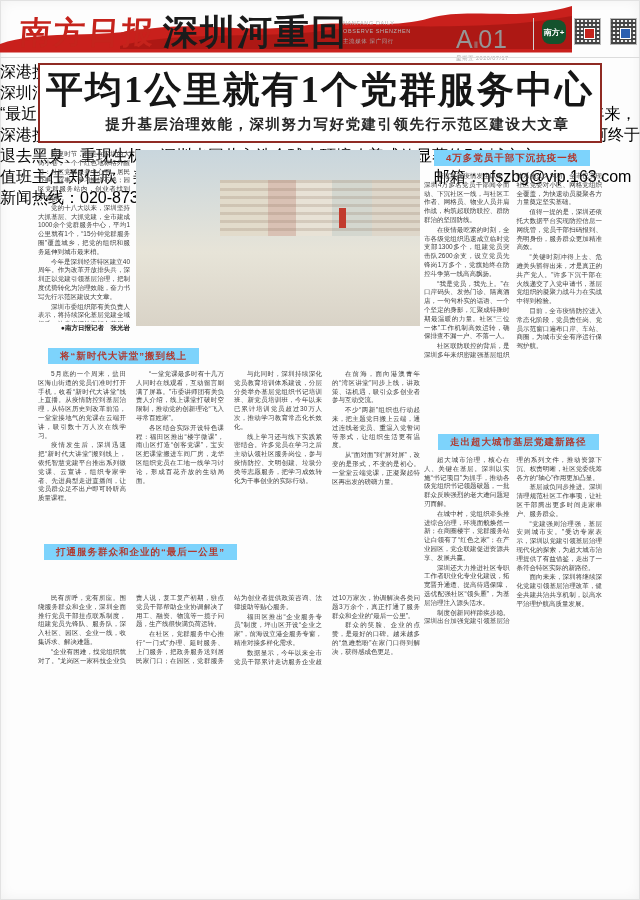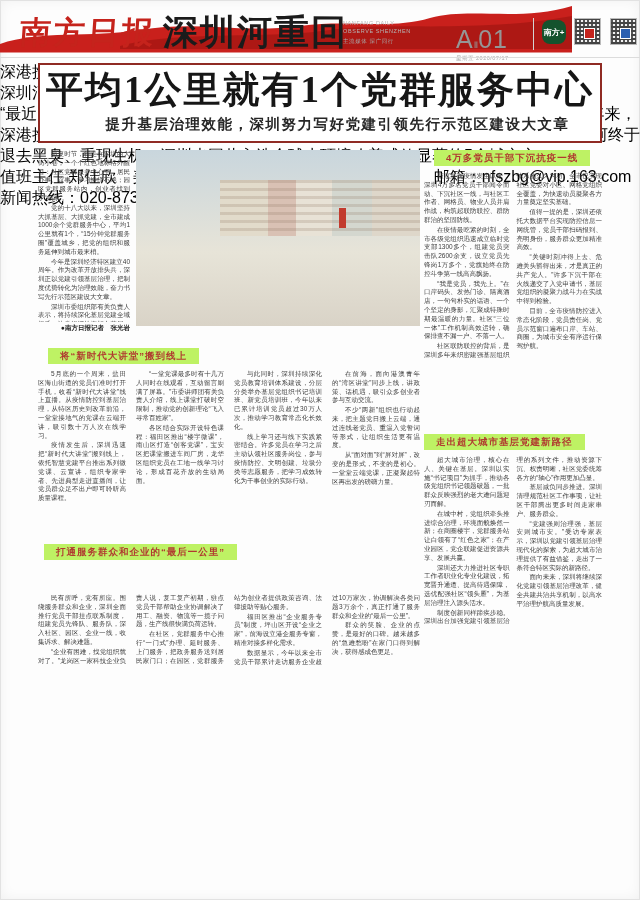--- a/index.html
+++ b/index.html
@@ -37,21 +37,21 @@
   .deck { font-size:14.5px; font-weight:900; color:#262626; letter-spacing:1.5px; margin-top:5px;padding-left:35px; }
 
   
   .bodytext { position:absolute; font-size:6.5px; line-height:8.8px; color:#3d3d3d;
               text-align:justify; overflow:hidden; }
   .bodytext p { text-indent:2em; margin-bottom:1px; }
   .cols2 { column-count:2; column-gap:7px; }
   .cols4 { column-count:4; column-gap:10px; }
   .byline { position:absolute; left:38px; top:324px; width:92px; text-align:right;
             font-size:6.5px; font-weight:bold; color:#222; }
-  .pinkbar { position:absolute; height:16px; line-height:16px; background:#bef264; color:#b03a30;
+  .pinkbar { position:absolute; height:16px; line-height:16px; background:#7dd3fc; color:#b03a30;
              font-weight:bold; font-size:9.5px; letter-spacing:1px; padding:0 12px; text-align:center; }
 
   
   .photo { position:absolute; left:136px; top:150px; width:284px; height:176px; overflow:hidden; background:#cfd8dc; }
   .ph-sky { position:absolute; inset:0; background:linear-gradient(#c9d6dd,#e7e4d8 58%,#d9d3c7); }
   .ph-buildings { position:absolute; left:84px; right:0; top:30px; height:56px;
       background:linear-gradient(90deg,#e2dbcb 0 24%,#d9c1b4 24% 38%,#e8e2d6 38% 56%,#d4d7cf 56% 76%,#ded7ca 76%); }
   .ph-buildings::after { content:''; position:absolute; inset:0;
       background:repeating-linear-gradient(180deg, rgba(140,115,95,.22) 0 3px, transparent 3px 8px); }
   .ph-redsign { position:absolute; left:203px; top:58px; width:7px; height:20px; background:#c23b2e; }
@@ -194,21 +194,21 @@
   <div class="bodytext cols2" style="left:424px; top:172px; width:178px; height:252px;">
       <p>新冠肺炎疫情发生以来，深圳4万多名党员干部闻令而动、下沉社区一线，与社区工作者、网格员、物业人员并肩作战，构筑起联防联控、群防群治的坚固防线。</p>
       <p>在疫情最吃紧的时刻，全市各级党组织迅速成立临时党支部1300多个，组建党员突击队2600余支，设立党员先锋岗1万多个，党旗始终在防控斗争第一线高高飘扬。</p>
       <p>“我是党员，我先上。”在口岸码头、发热门诊、隔离酒店，一句句朴实的话语、一个个坚定的身影，汇聚成特殊时期最温暖的力量。社区“三位一体”工作机制高效运转，确保排查不漏一户、不落一人。</p>
       <p>社区联防联控的背后，是深圳多年来织密建强基层组织体系的久久为功。全市已实现社区党委对小区、网格党组织全覆盖，为快速动员凝聚各方力量奠定坚实基础。</p>
       <p>值得一提的是，深圳还依托大数据平台实现防控信息一网统管，党员干部扫码报到、亮明身份，服务群众更加精准高效。</p>
       <p>“关键时刻冲得上去、危难关头豁得出来，才是真正的共产党人。”许多下沉干部在火线递交了入党申请书，基层党组织的凝聚力战斗力在实战中得到检验。</p>
       <p>目前，全市疫情防控进入常态化阶段，党员责任岗、党员示范窗口遍布口岸、车站、商圈，为城市安全有序运行保驾护航。</p>
     </div>
 
-  <div class="pinkbar" style="left:424px; top:434px;">走出超大城市基层党建新路径</div>
+  <div class="pinkbar" style="left:438px; top:434px;">走出超大城市基层党建新路径</div>
   <div class="bodytext cols2" style="left:424px; top:456px; width:178px; height:240px;">
       <p>超大城市治理，核心在人、关键在基层。深圳以实施“书记项目”为抓手，推动各级党组织书记领题破题，一批群众反映强烈的老大难问题迎刃而解。</p>
       <p>在城中村，党组织牵头推进综合治理，环境面貌焕然一新；在商圈楼宇，党群服务站让白领有了“红色之家”；在产业园区，党企联建促进资源共享、发展共赢。</p>
       <p>深圳还大力推进社区专职工作者职业化专业化建设，拓宽晋升通道、提高待遇保障，选优配强社区“领头雁”，为基层治理注入源头活水。</p>
       <p>制度创新同样蹄疾步稳。深圳出台加强党建引领基层治理的系列文件，推动资源下沉、权责明晰，社区党委统筹各方的“轴心”作用更加凸显。</p>
       <p>基层减负同步推进。深圳清理规范社区工作事项，让社区干部腾出更多时间走家串户、服务群众。</p>
       <p>“党建强则治理强，基层安则城市安。”受访专家表示，深圳以党建引领基层治理现代化的探索，为超大城市治理提供了有益借鉴，走出了一条符合特区实际的新路径。</p>
       <p>面向未来，深圳将继续深化党建引领基层治理改革，健全共建共治共享机制，以高水平治理护航高质量发展。</p>
     </div>
 

